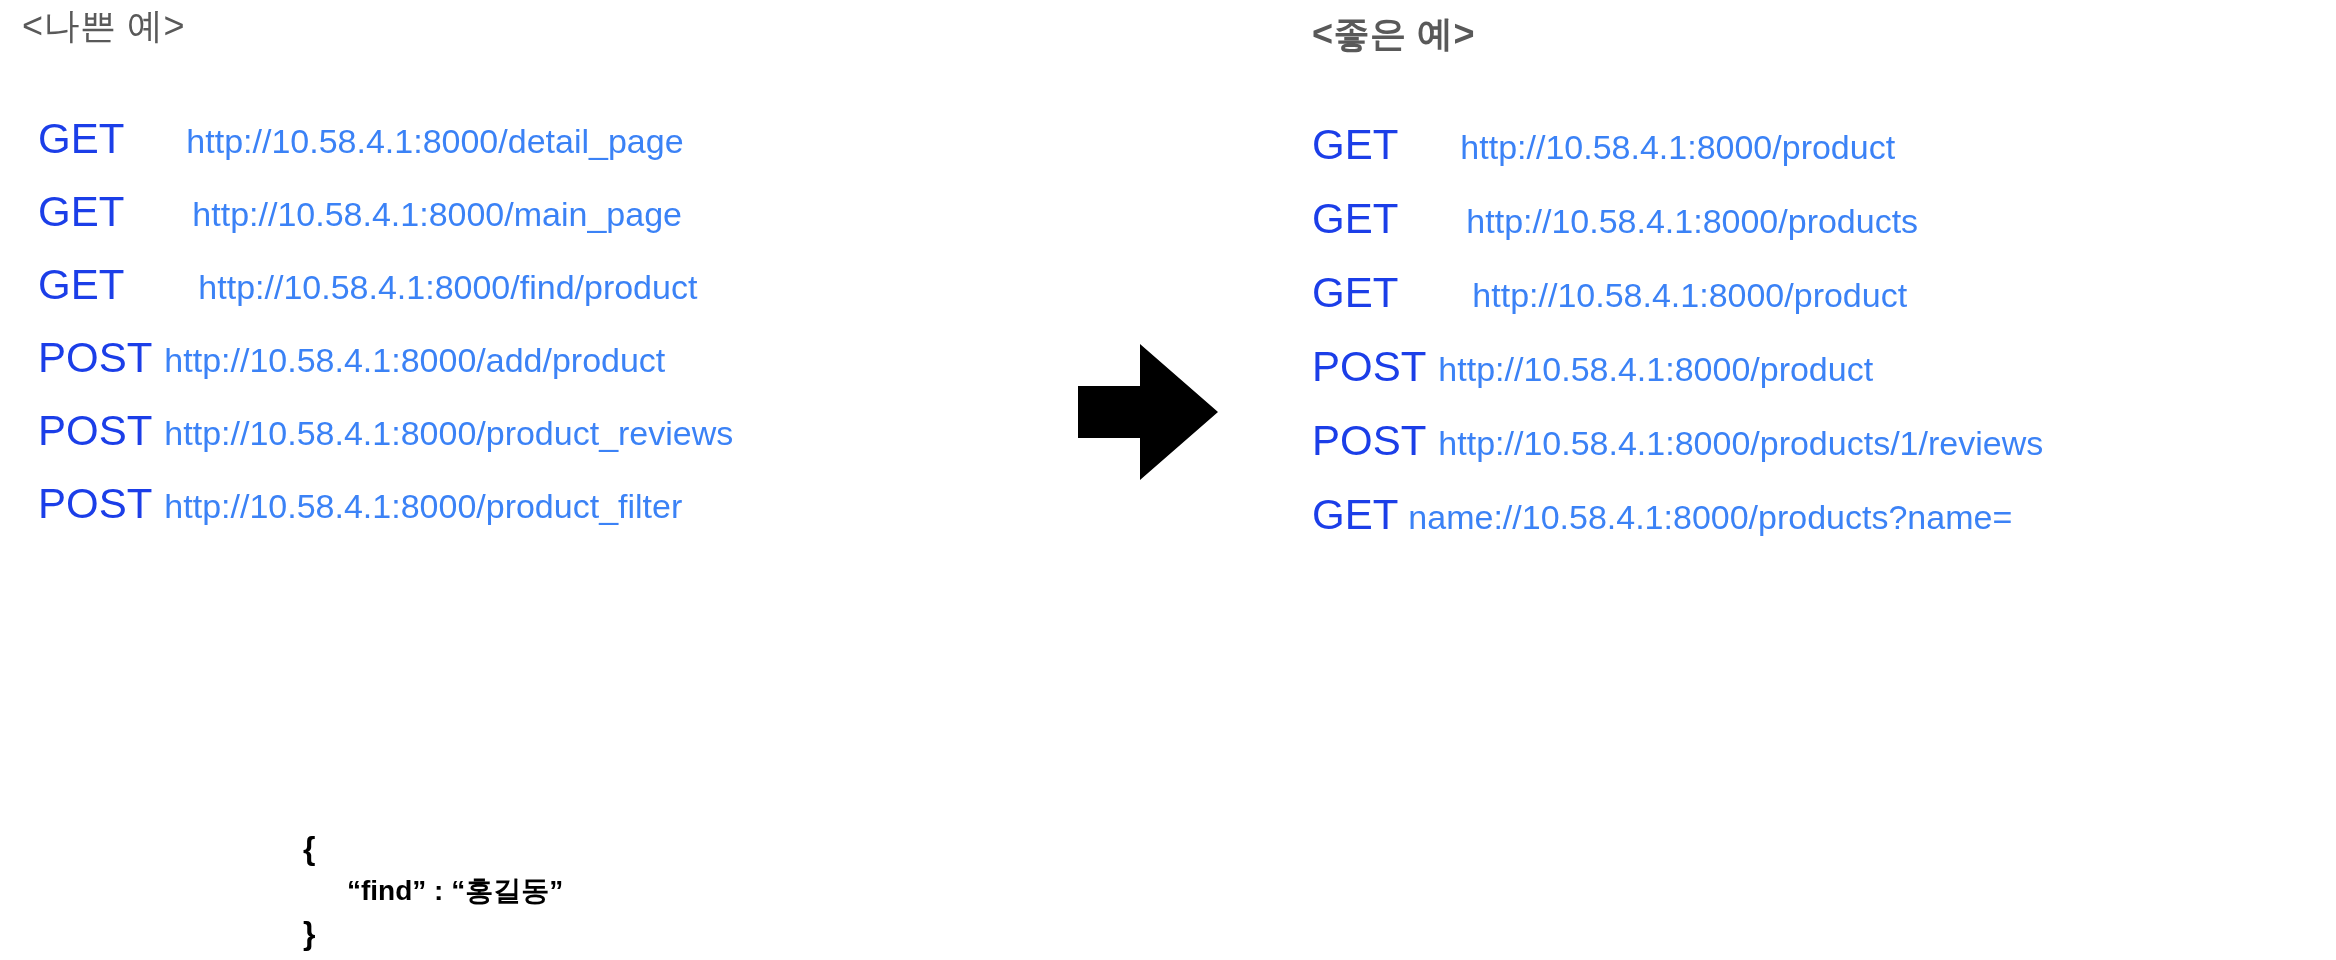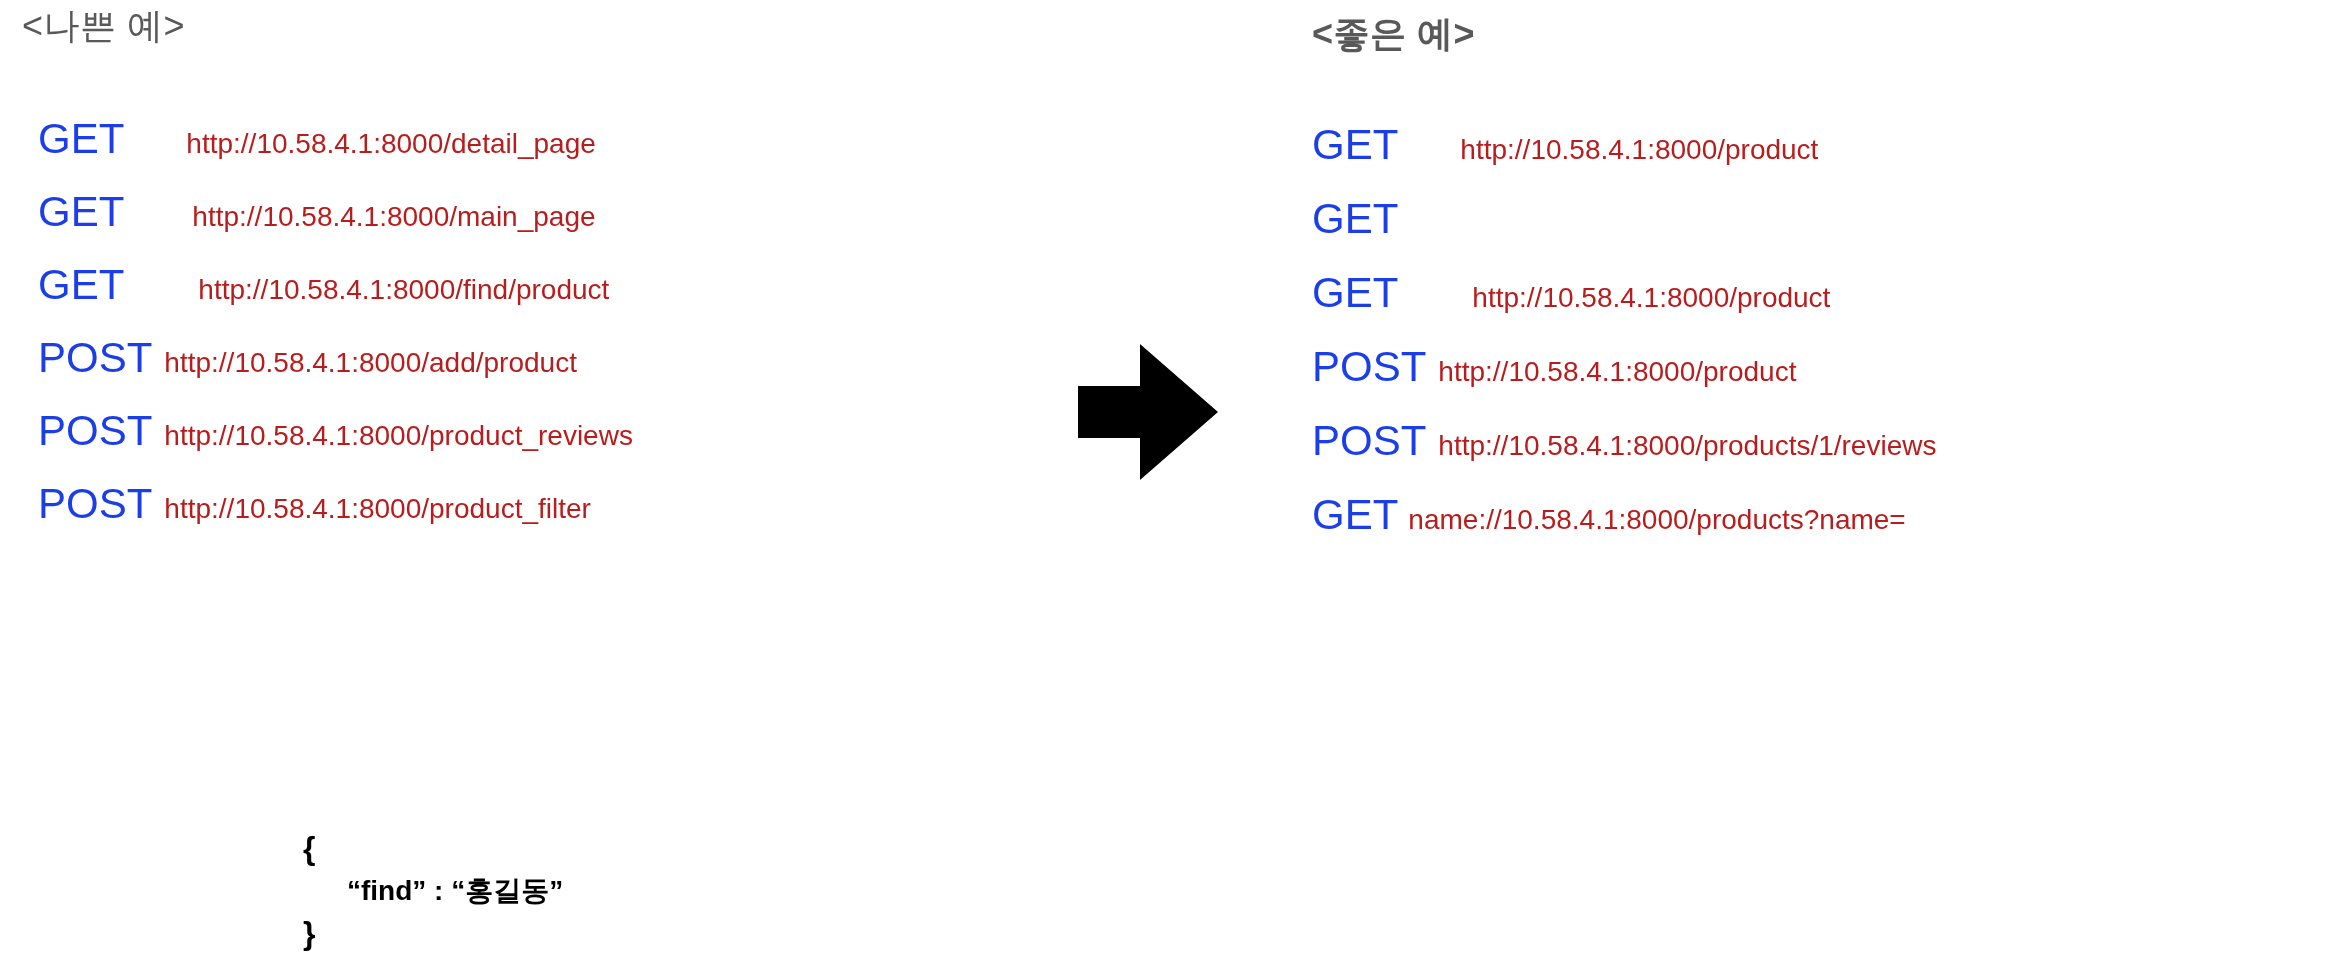--- a/index.html
+++ b/index.html
@@ -41,22 +41,22 @@
     font-size: 42px;
     line-height: 1;
   }
   .verb {
     color: #1b3ee8;
     font-size: 42px;
     line-height: 1;
     flex: 0 0 auto;
   }
   .url {
-    color: #b91c1c;
-    font-size: 28px;
+    color: #3b82f6;
+    font-size: 34px;
     line-height: 1;
     flex: 0 0 auto;
   }
 
   
   #bad-list .endpoint-row { left: 38px; }
   #bad-row-0 { top: 118px; }
   #bad-row-1 { top: 191px; }
   #bad-row-2 { top: 264px; }
   #bad-row-3 { top: 337px; }
@@ -164,20 +164,21 @@
 
   <div id="good-list">
 
     <div class="endpoint-row" id="good-row-0">
       <span class="verb">GET</span>
       <span class="url">http://10.58.4.1:8000/product</span>
     </div>
 
     <div class="endpoint-row" id="good-row-1">
       <span class="verb">GET</span>
+      <span class="url">http://10.58.4.1:8000/products</span>
     </div>
 
     <div class="endpoint-row" id="good-row-2">
       <span class="verb">GET</span>
       <span class="url">http://10.58.4.1:8000/product</span>
     </div>
 
     <div class="endpoint-row" id="good-row-3">
       <span class="verb">POST</span>
       <span class="url">http://10.58.4.1:8000/product</span>

